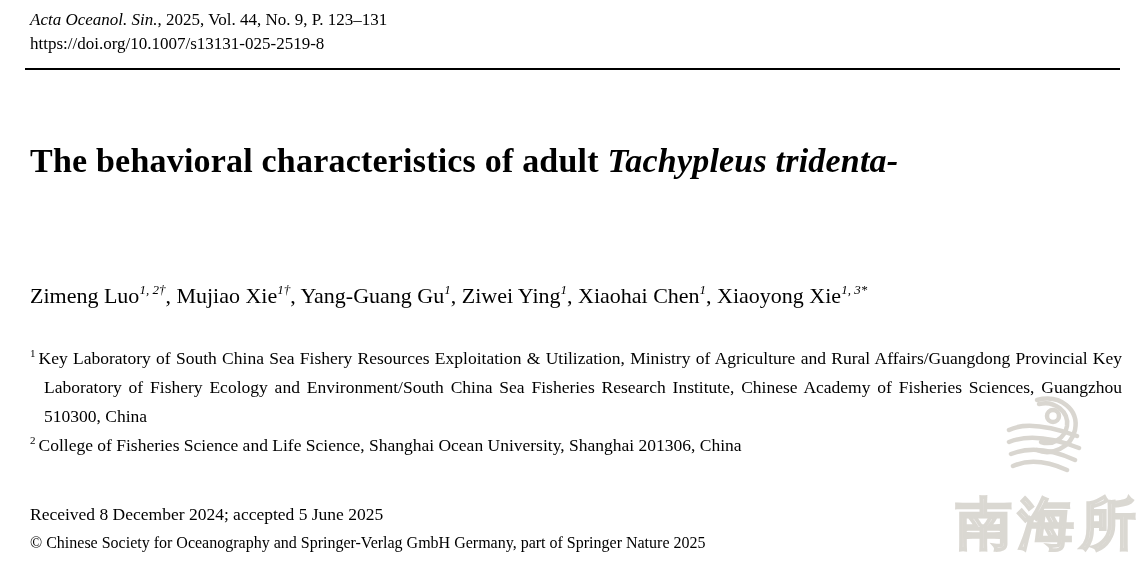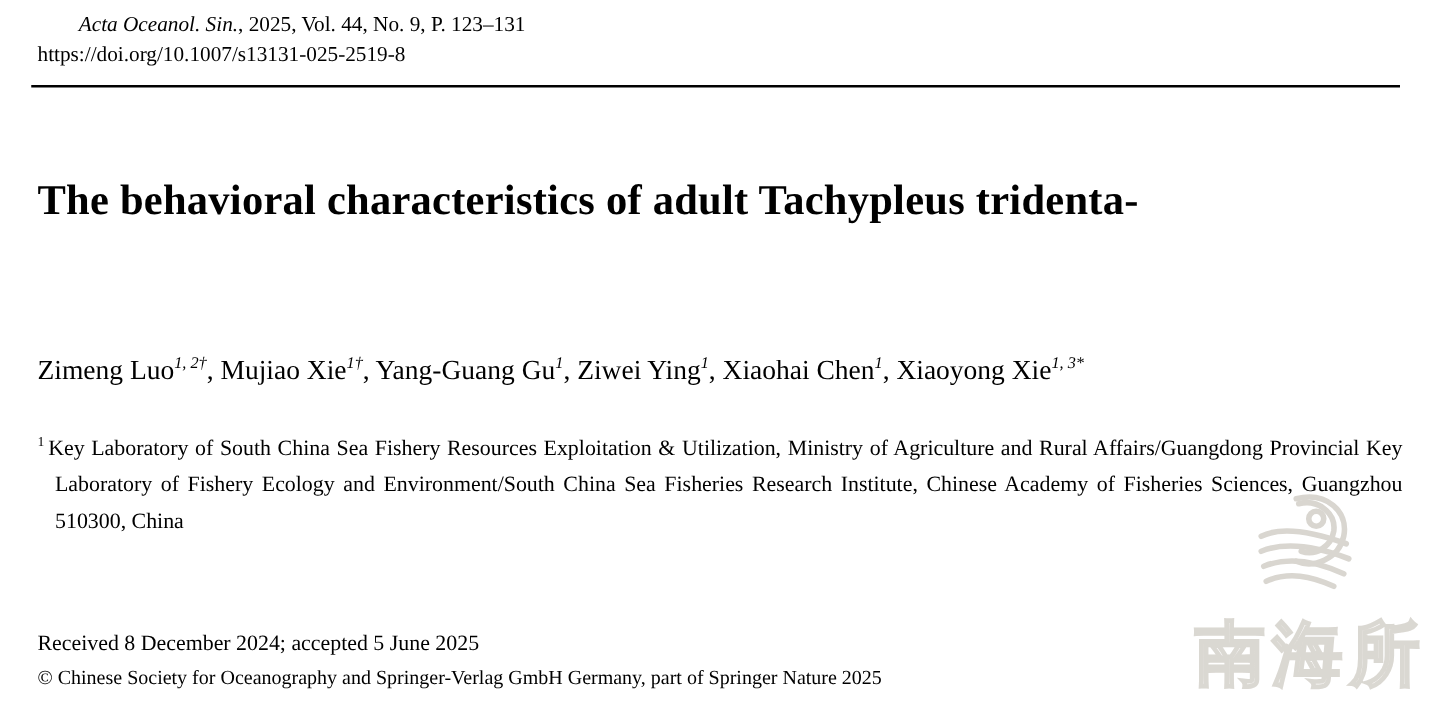--- a/index.html
+++ b/index.html
@@ -14,21 +14,21 @@
   }
 
   
   .header {
     position: absolute;
     left: 30px;
     top: 8px;
     font-size: 17px;
     line-height: 24px;
   }
-  .journal-name { font-style: italic; margin-left: 33px; }
+  .journal-name { font-style: italic; }
 
   
   .rule {
     position: absolute;
     left: 25px;
     top: 68px;
     width: 1095px;
     height: 2px;
     background: #000000;
   }
@@ -37,21 +37,21 @@
   .title {
     position: absolute;
     left: 30px;
     top: 134px;
     width: 1090px;
     font-size: 34px;
     font-weight: bold;
     line-height: 54px;
     letter-spacing: 0.2px;
   }
-  .title .it { }
+  .title .it { font-style: italic; }
 
   
   .authors {
     position: absolute;
     left: 30px;
     top: 281px;
     width: 1110px;
     font-size: 22px;
     line-height: 30px;
   }
@@ -134,20 +134,21 @@
   <div class="rule"></div>
 
   <div class="title">
     <div><span>The behavioral characteristics of adult </span><span class="it">Tachypleus tridenta-</span></div>
   </div>
 
   <div class="authors"><span><span>Zimeng Luo</span><sup>1, 2†</sup><span>, </span></span><span><span>Mujiao Xie</span><sup>1†</sup><span>, </span></span><span><span>Yang-Guang Gu</span><sup>1</sup><span>, </span></span><span><span>Ziwei Ying</span><sup>1</sup><span>, </span></span><span><span>Xiaohai Chen</span><sup>1</sup><span>, </span></span><span><span>Xiaoyong Xie</span><sup>1, 3*</sup><span></span></span></div>
 
   <div class="affils">
     <div class="affil"><sup>1</sup><span>Key Laboratory of South China Sea Fishery Resources Exploitation &amp; Utilization, Ministry of Agriculture and Rural Affairs/Guangdong Provincial Key Laboratory of Fishery Ecology and Environment/South China Sea Fisheries Research Institute, Chinese Academy of Fisheries Sciences, Guangzhou 510300, China</span></div>
+    <div class="affil"><sup>2</sup><span>College of Fisheries Science and Life Science, Shanghai Ocean University, Shanghai 201306, China</span></div>
   </div>
 
   <div class="dates">Received 8 December 2024; accepted 5 June 2025</div>
   <div class="copyright">© Chinese Society for Oceanography and Springer-Verlag GmbH Germany, part of Springer Nature 2025</div>
 
   <div class="watermark">
     <span>
       <svg width="100" height="84" viewBox="0 0 100 84" fill="none">
         <g stroke="#d9d6d0" stroke-width="4.5" fill="none" stroke-linecap="round">
           <path d="M38 8 C 62 2, 80 18, 76 38 C 72 56, 52 64, 38 58"></path>

